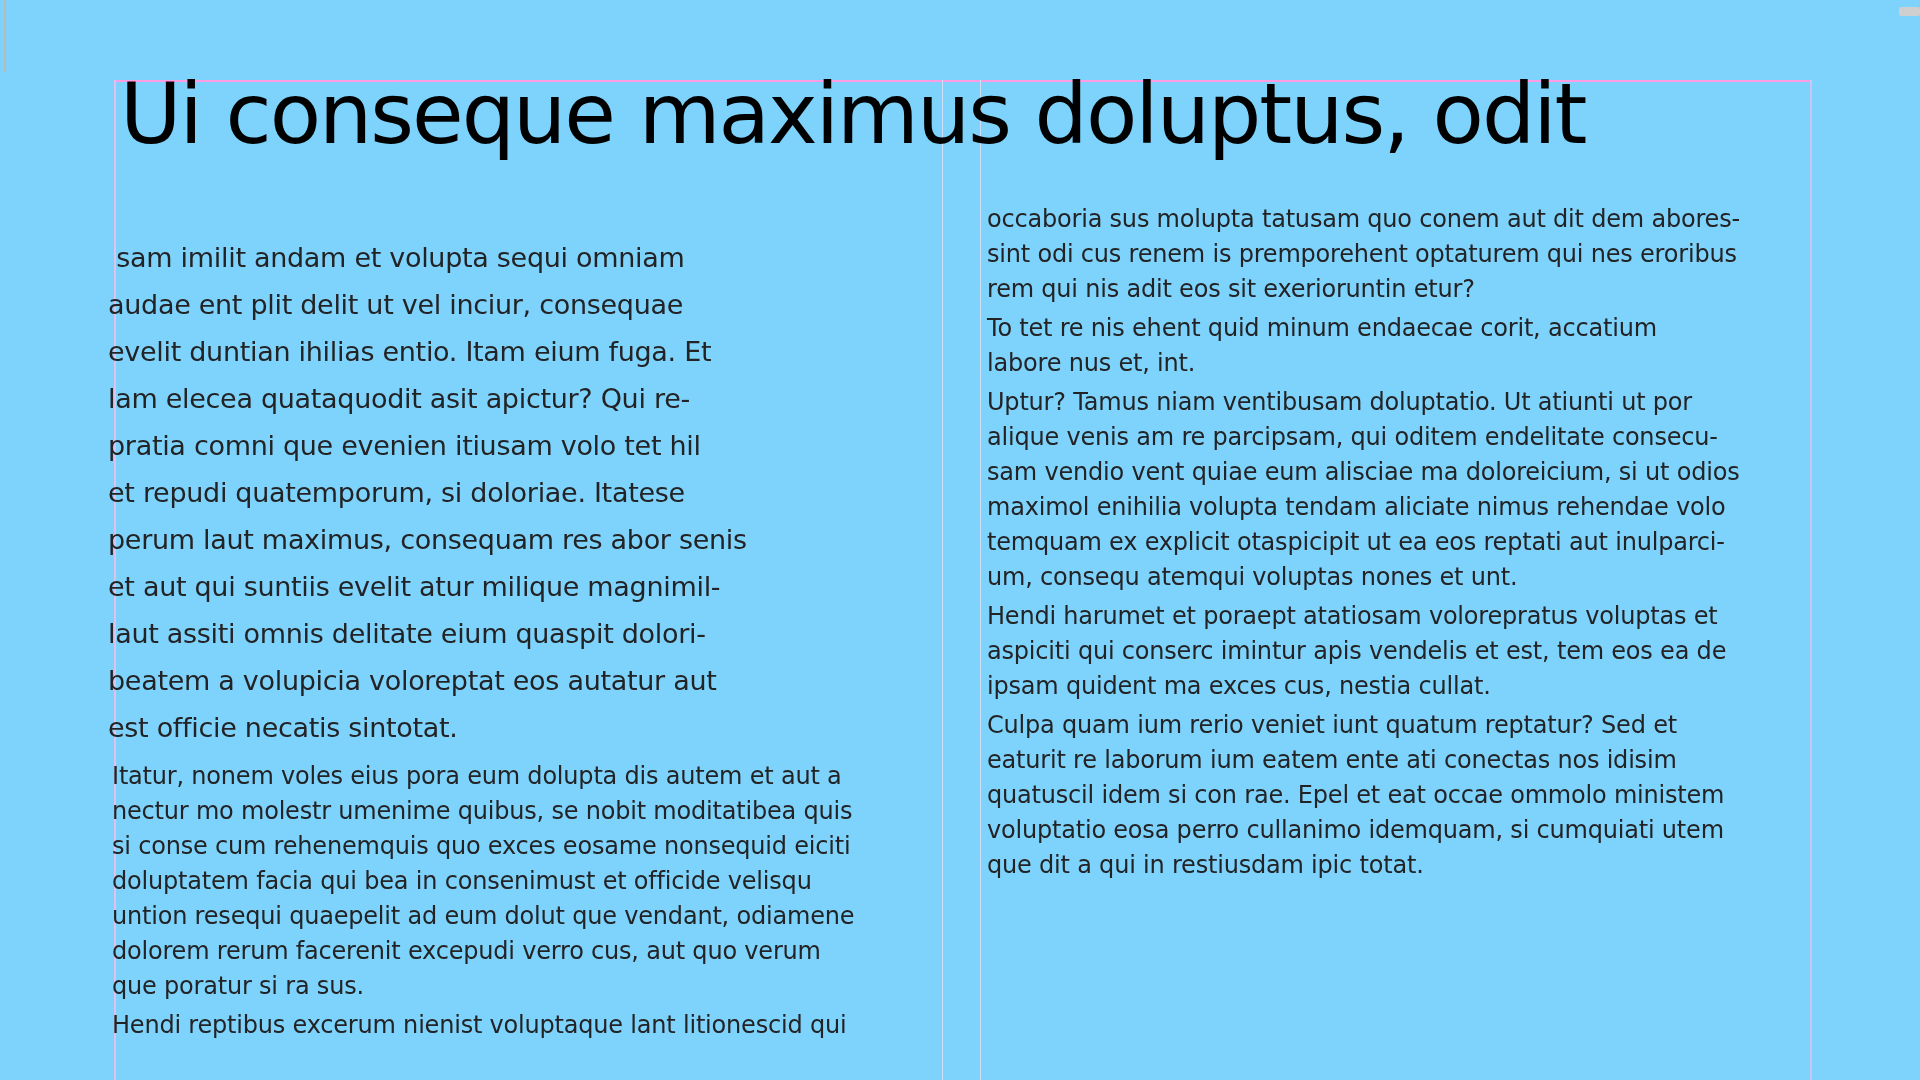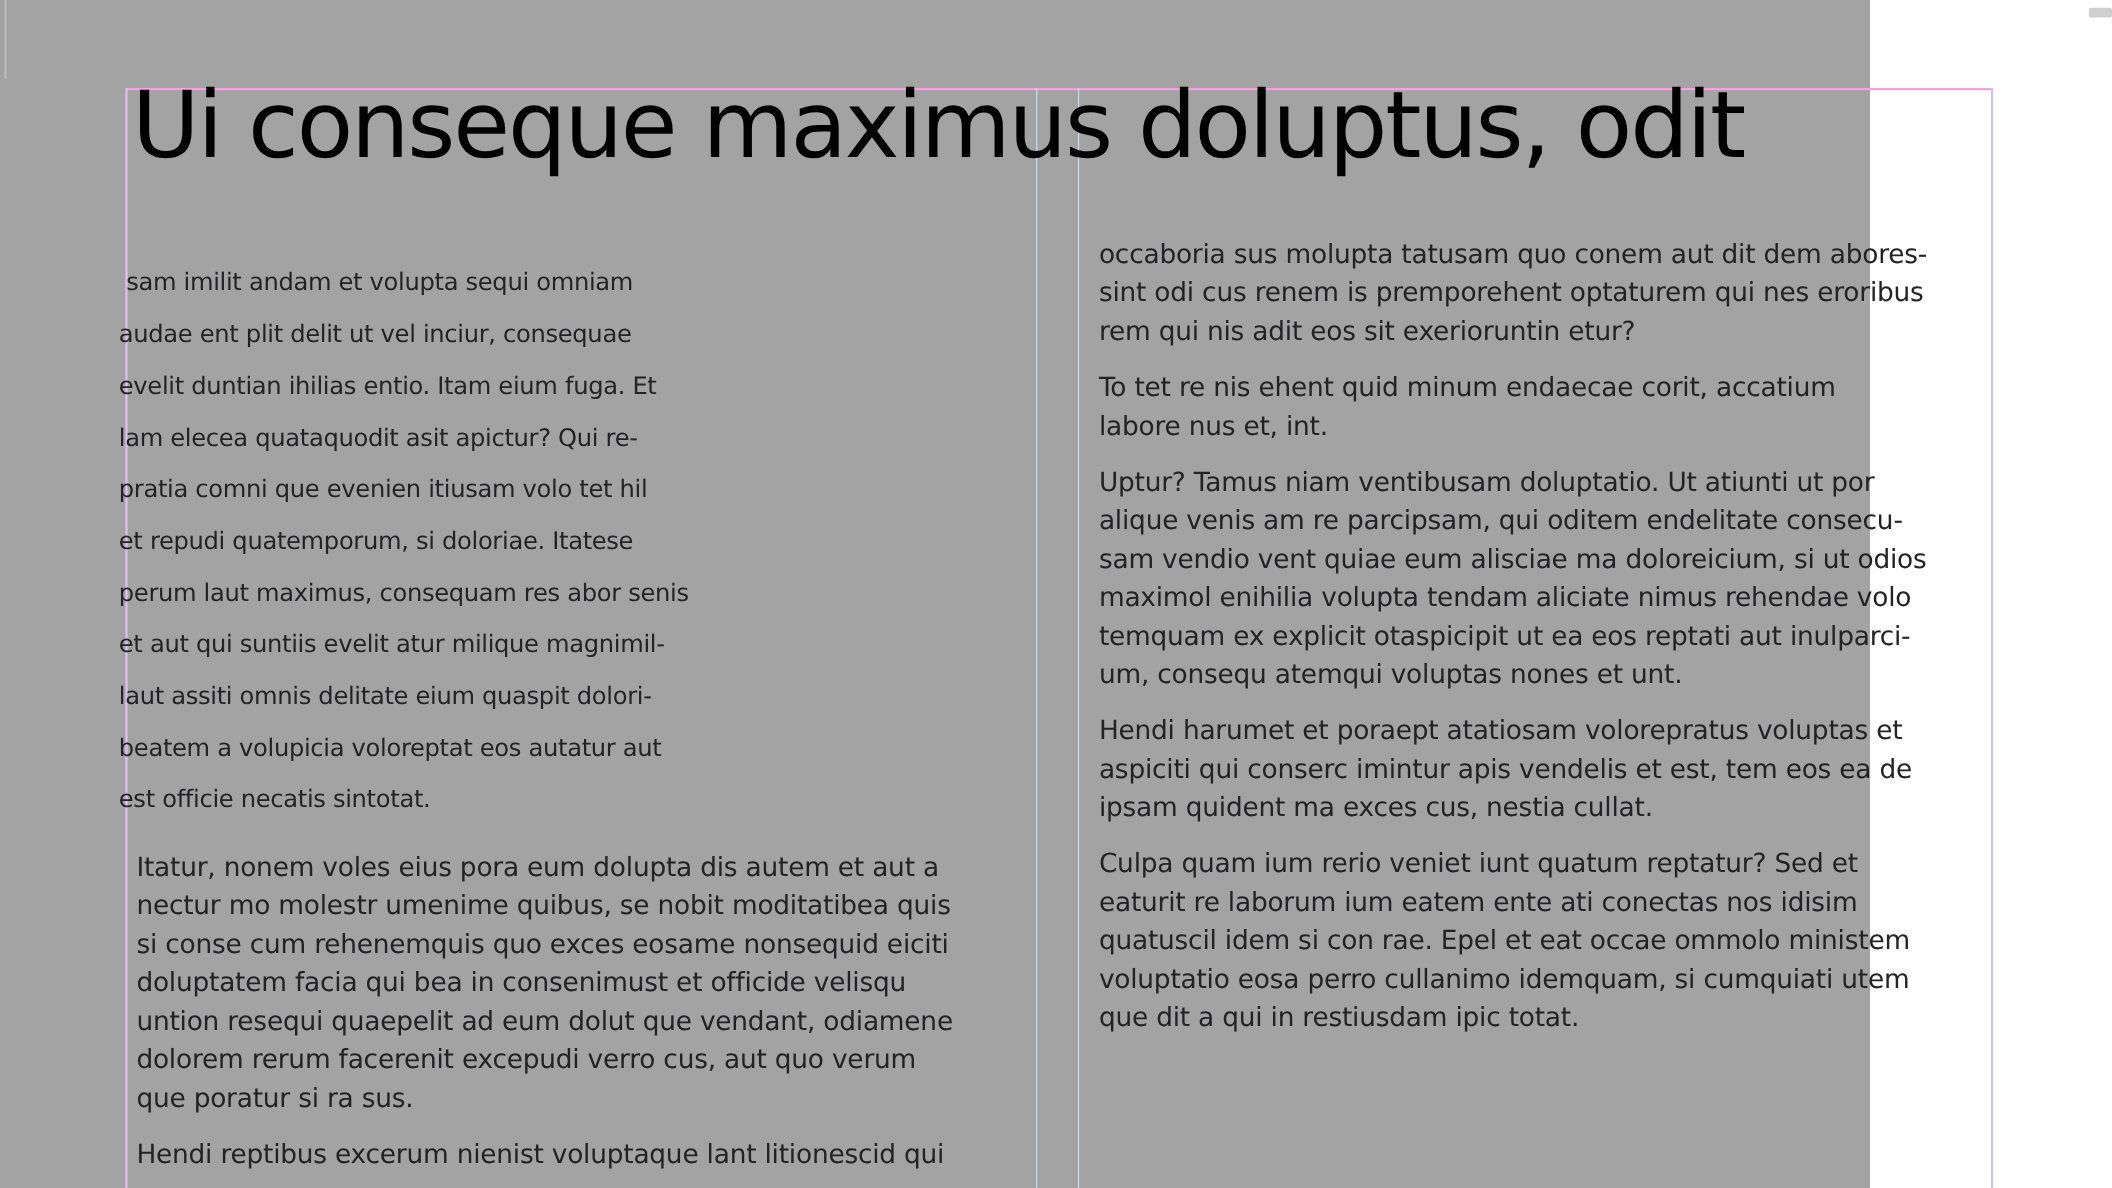--- a/index.html
+++ b/index.html
@@ -1,21 +1,21 @@
 <!DOCTYPE html>
 <html style="--frame_top: #ff9de2; --frame_left: #e2c0ee; --frame_right: #c9c6f4; --column_guide: #cfdef5; --chrome_line: #b9b9b9; --text: #1d1d1f;"><head>
 <meta charset="utf-8">
 <style>
   html,body{margin:0;padding:0;}
   body{
     width:1920px;height:1080px;overflow:hidden;background:#ffffff;
     font-family:"DejaVu Sans","Liberation Sans",sans-serif;
     color:var(--text,#1d1d1f);
   }
-  .canvas{position:relative;width:1700px;height:1080px;background:#a3a3a3;text-decoration:underline;}
+  .canvas{position:relative;width:1920px;height:1080px;background:#7dd3fc;text-decoration:underline;}
 
   
   .chrome-vline{position:absolute;left:4px;top:0;width:2px;height:72px;background:var(--chrome_line,#b9b9b9);}
   .chrome-corner{position:absolute;left:1899px;top:7px;width:21px;height:9px;background:#cfcfcf;border-radius:2px;}
 
   
   .frame-top{position:absolute;left:115px;top:80px;width:1697px;height:2px;background:var(--frame_top,#ff9de2);}
   .frame-left{position:absolute;left:114px;top:80px;width:2px;height:1000px;background:var(--frame_left,#e2c0ee);}
   .frame-right{position:absolute;left:1810px;top:80px;width:2px;height:1000px;background:var(--frame_right,#c9c6f4);}
   .col-guide{position:absolute;top:80px;width:1px;height:1000px;background:var(--column_guide,#cfdef5);}
@@ -25,27 +25,27 @@
   
   .headline{
     position:absolute;left:120px;top:70px;margin:0;
     font-size:84px;font-weight:500;line-height:1.05;color:#000;
     letter-spacing:-2px;white-space:pre;
   }
 
   
   .intro{
     position:absolute;left:108px;top:234px;
-    font-size:22px;line-height:47px;letter-spacing:-0.3px;
+    font-size:27px;line-height:47px;letter-spacing:-0.3px;
     white-space:pre;color:#232325;
   }
 
   
   .bodyblock{position:absolute;font-size:24px;line-height:35px;letter-spacing:-0.2px;color:#232325;}
-  .bodyblock p{margin:16px;white-space:pre;}
+  .bodyblock p{margin:4px;white-space:pre;}
   .bodyblock.left{left:108px;top:755px;}
   .bodyblock.right{left:983px;top:198px;}
 </style>
 </head>
 <body>
 
 <div class="canvas">
 
   <div class="chrome-vline"></div>
   <div class="chrome-corner"></div>

